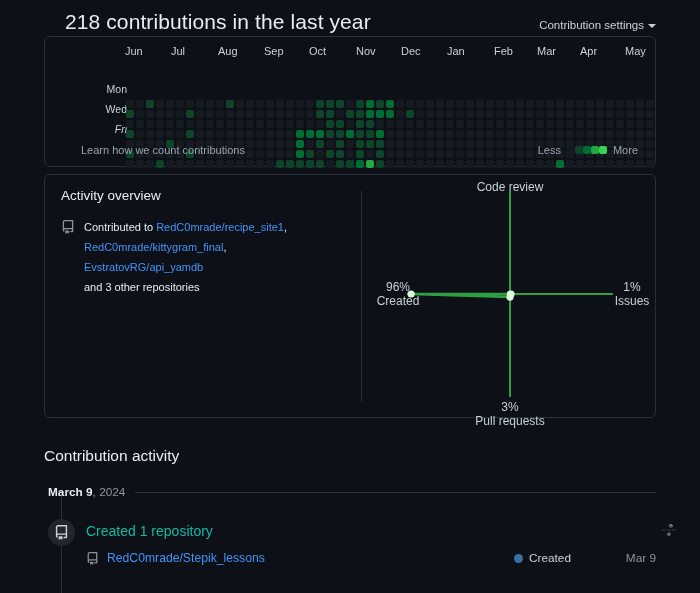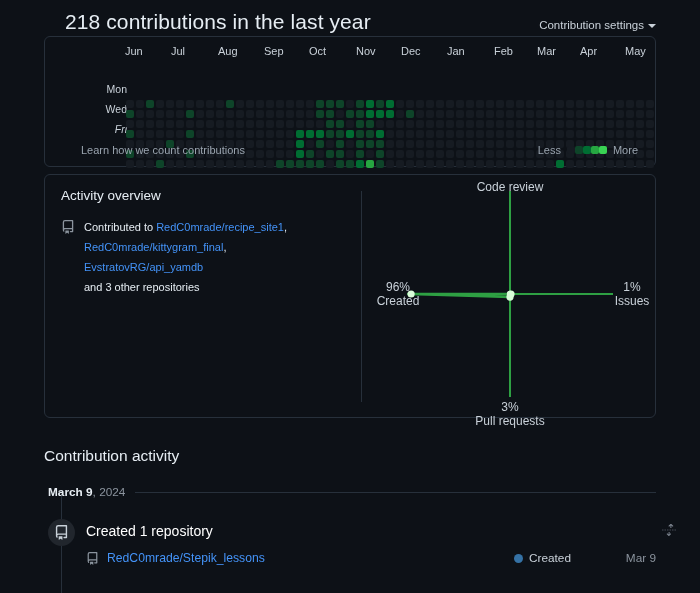--- a/index.html
+++ b/index.html
@@ -197,21 +197,21 @@
     border-radius: 50%;
     background: #21262d;
     display: flex;
     align-items: center;
     justify-content: center;
   }
   .created-title {
     position: absolute;
     left: 86px; top: 523px;
     font-size: 14px;
-    color: #ffffff;
+    color: #14b8a6;
   }
   .repo-row {
     position: absolute;
     left: 86px; top: 551px;
     width: 570px;
     display: flex;
     align-items: center;
   }
   .repo-name {
     font-size: 12.2px;

